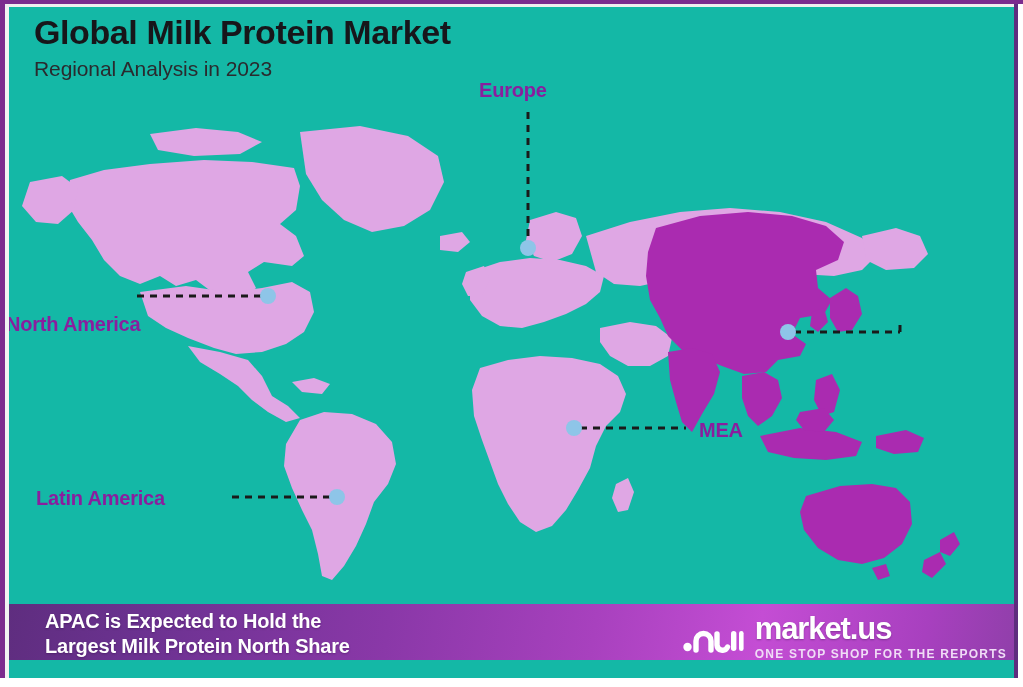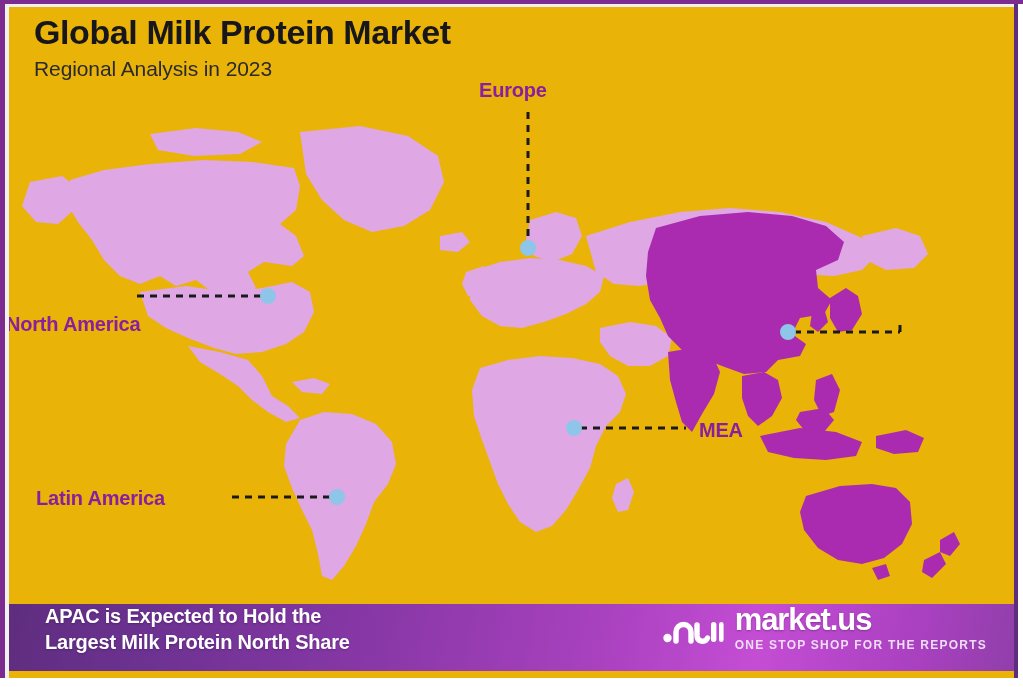--- a/index.html
+++ b/index.html
@@ -11,21 +11,21 @@
   body {
     font-family: "Liberation Sans", sans-serif;
   }
 
   
   #infographic {
     position: relative;
     width: 1023px;
     height: 687px;
     overflow: hidden;
-    background: #eab308;
+    background: #14b8a6;
     box-sizing: border-box;
   }
 
   
   .frame-edge {
     position: absolute;
     top: 0;
     bottom: 0;
     width: 5px;
     background: #7B2C8E;
@@ -130,49 +130,49 @@
     z-index: 31;
     pointer-events: none;
   }
 
   
   .banner {
     position: absolute;
     left: 0;
     right: 0;
     top: 604px;
-    height: 67px;
+    height: 56px;
     background: linear-gradient(100deg,
         #5E2D7E 0%,
         #6B3290 14%,
         #8A38A8 38%,
         #A841BE 58%,
         #C44DD4 74%,
         #A840BF 90%,
         #8E3FA8 100%);
     z-index: 35;
     display: flex;
-    align-items: flex-start;
+    align-items: flex-end;
     justify-content: space-between;
   }
   .banner-text {
     margin-left: 45px;
     color: #ffffff;
     font-size: 20px;
     font-weight: bold;
     line-height: 1.28;
     letter-spacing: -0.2px;
     text-shadow: 0 1px 2px rgba(40,10,60,.35);
   }
   .banner-text span { display: block; }
 
   .logo {
     display: flex;
     align-items: center;
-    margin-right: 36px;
+    margin-right: 16px;
     gap: 11px;
   }
   .logo-mark { width: 62px; height: 40px; flex: none; }
   .logo-words { line-height: 1; }
   .logo-name {
     color: #ffffff;
     font-size: 31px;
     font-weight: bold;
     letter-spacing: -1.1px;
     text-shadow: 0 1px 2px rgba(40,10,60,.35);

